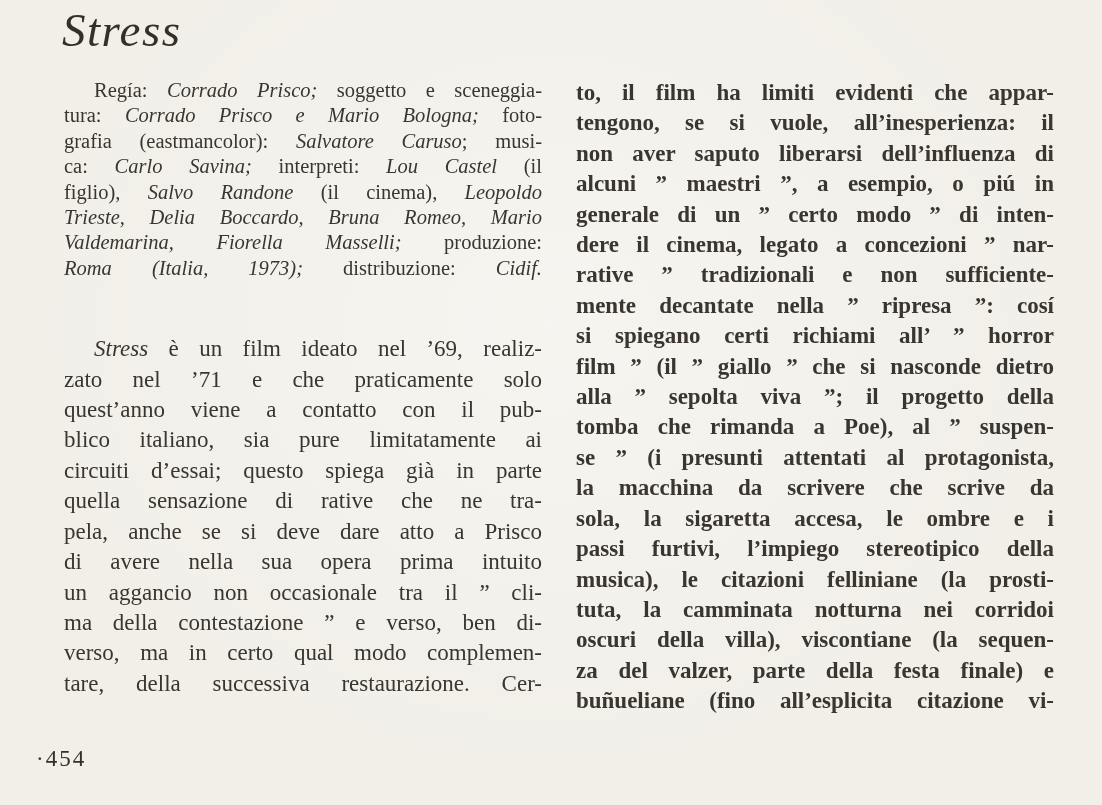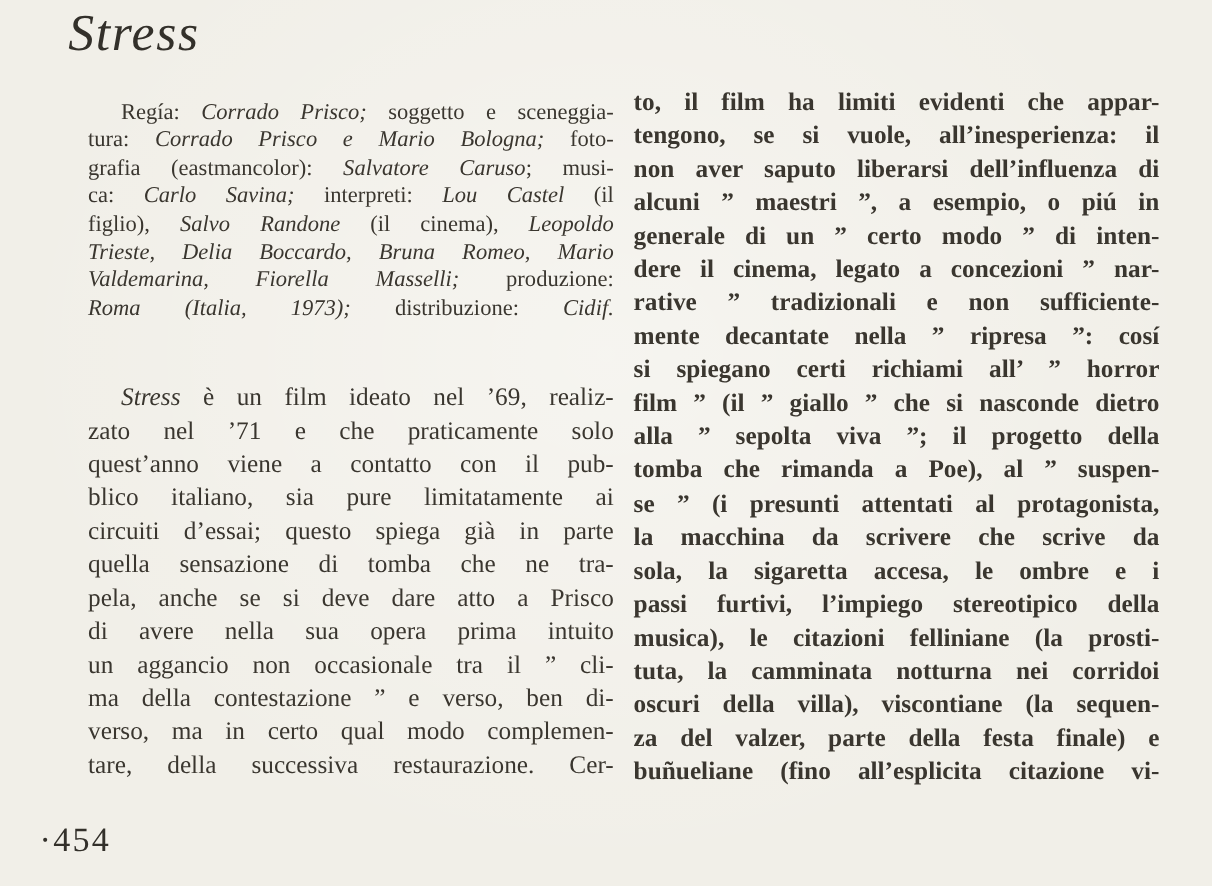--- a/index.html
+++ b/index.html
@@ -31,21 +31,21 @@
     font-size: 47px;
     line-height: 60px;
     letter-spacing: 1.5px;
     color: #33302a;
   }
   .col {
     position: absolute;
     width: 478px;
     top: 78px;
   }
-  .col-left  { left: 80px; margin-top: 12px; }
+  .col-left  { left: 64px; }
   .col-right { left: 576px; font-weight: bold; }
   .line {
     text-align: justify;
     text-align-last: justify;
     text-justify: inter-word;
   }
   .credits .line {
     font-size: 20.5px;
     line-height: 25.4px;
   }
@@ -53,21 +53,21 @@
     font-size: 23px;
     line-height: 30.4px;
   }
   .line.indent { padding-left: 30px; }
   .it { font-style: italic; }
   .para-gap { height: 53px; }
   .pagenum {
     position: absolute;
     left: 36px;
     top: 746px;
-    font-size: 31px;
+    font-size: 23px;
     letter-spacing: 2px;
     color: #33302a;
   }
 </style>
 </head>
 <body>
 
 <div class="page">
 
   <div class="title">Stress</div>
@@ -83,21 +83,21 @@
         <div class="line"><span class="it">Valdemarina, Fiorella Masselli;</span><span> produzione:</span></div>
         <div class="line"><span class="it">Roma (Italia, 1973);</span><span> distribuzione: </span><span class="it">Cidif.</span></div>
       </div>
     <div class="para-gap"></div>
     <div class="bodytext">
         <div class="line indent"><span class="it">Stress</span><span> è un film ideato nel ’69, realiz-</span></div>
         <div class="line"><span>zato nel ’71 e che praticamente solo</span></div>
         <div class="line"><span>quest’anno viene a contatto con il pub-</span></div>
         <div class="line"><span>blico italiano, sia pure limitatamente ai</span></div>
         <div class="line"><span>circuiti d’essai; questo spiega già in parte</span></div>
-        <div class="line"><span>quella sensazione di tomba che ne tra-</span></div>
+        <div class="line"><span>quella sensazione di rative che ne tra-</span></div>
         <div class="line"><span>pela, anche se si deve dare atto a Prisco</span></div>
         <div class="line"><span>di avere nella sua opera prima intuito</span></div>
         <div class="line"><span>un aggancio non occasionale tra il ” cli-</span></div>
         <div class="line"><span>ma della contestazione ” e verso, ben di-</span></div>
         <div class="line"><span>verso, ma in certo qual modo complemen-</span></div>
         <div class="line"><span>tare, della successiva restaurazione. Cer-</span></div>
       </div>
   </div>
 
   <div class="col col-right">

